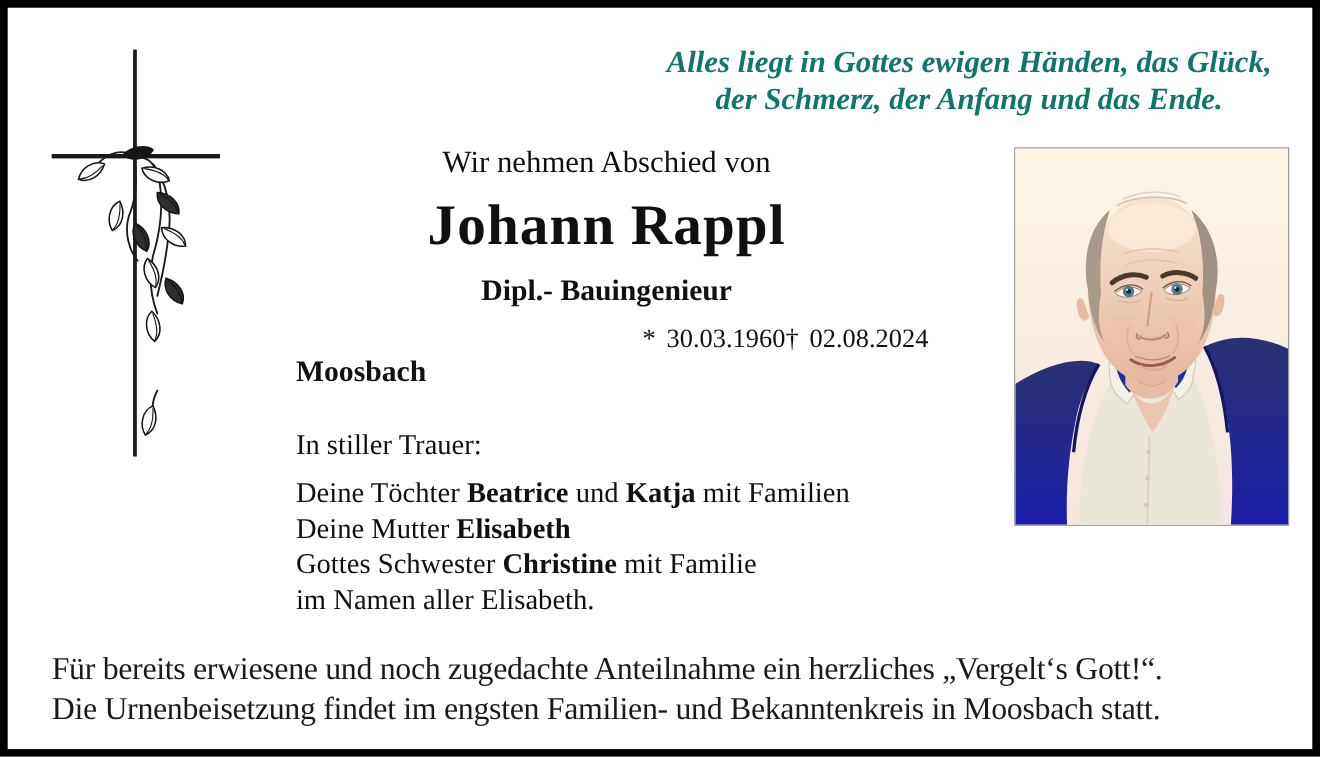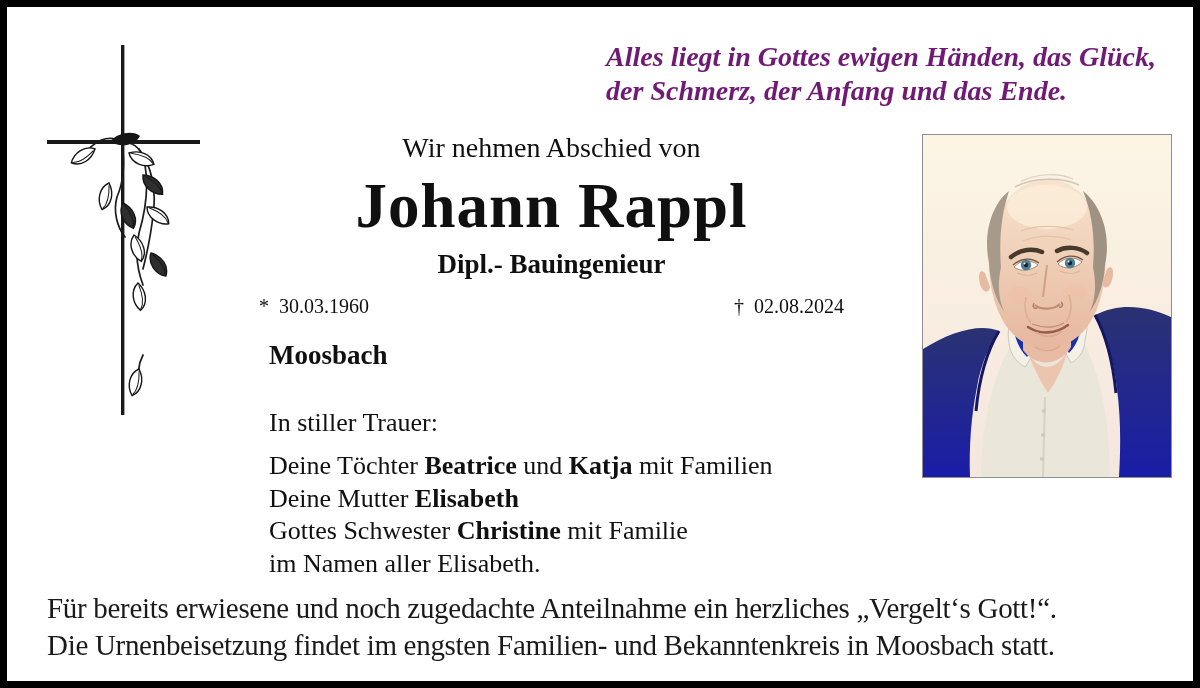--- a/index.html
+++ b/index.html
@@ -8,38 +8,38 @@
     width:1200px; height:688px;
     box-sizing:border-box;
     background:#ffffff;
     border:7px solid #000000;
     font-family:"Liberation Serif", serif;
     color:#101010;
     overflow:hidden;
   }
   .quote {
     position:absolute; top:33px; right:37px;
-    text-align:left;
+    text-align:center;
     font-size:28px; line-height:34px;
     font-weight:bold; font-style:italic;
-    color:#701a75;
+    color:#0f766e;
   }
   .cross-art { position:absolute; left:32px; top:30px; width:172px; height:385px; }
 
   .center-block {
     position:absolute; left:252px; top:124px; width:585px;
     text-align:center;
   }
   .intro { font-size:28px; line-height:34px; }
-  .name  { font-size:63px; font-weight:bold; line-height:74px; margin:4px 0 0 0; letter-spacing:1px; }
+  .name  { font-size:52px; font-weight:bold; line-height:74px; margin:4px 0 0 0; letter-spacing:1px; }
   .prof  { font-size:27px; line-height:32px; margin-top:5px;font-weight:bold; }
-  .dates { margin-top:15px; font-size:20px; display:flex; justify-content:space-between; gap:106px; }
+  .dates { margin-top:15px; font-size:24px; display:flex; justify-content:flex-end; }
   .date .sym { display:inline-block; margin-right:10px; }
 
-  .left-block { position:absolute; left:262px; top:333px; font-size:26px; }
+  .left-block { position:absolute; left:262px; top:315px; font-size:26px; }
   .place  { font-weight:bold; font-size:27px; line-height:30px; }
   .trauer { margin-top:37px; line-height:32px; }
   .mourners { margin-top:11px; line-height:32.5px; }
   .mourners b { font-weight:bold; }
 
   .photo-frame {
     position:absolute; left:915px; top:127px;
     width:248px; height:342px;
     border:1px solid #8f8f8f;
     background:#f9efe2;

